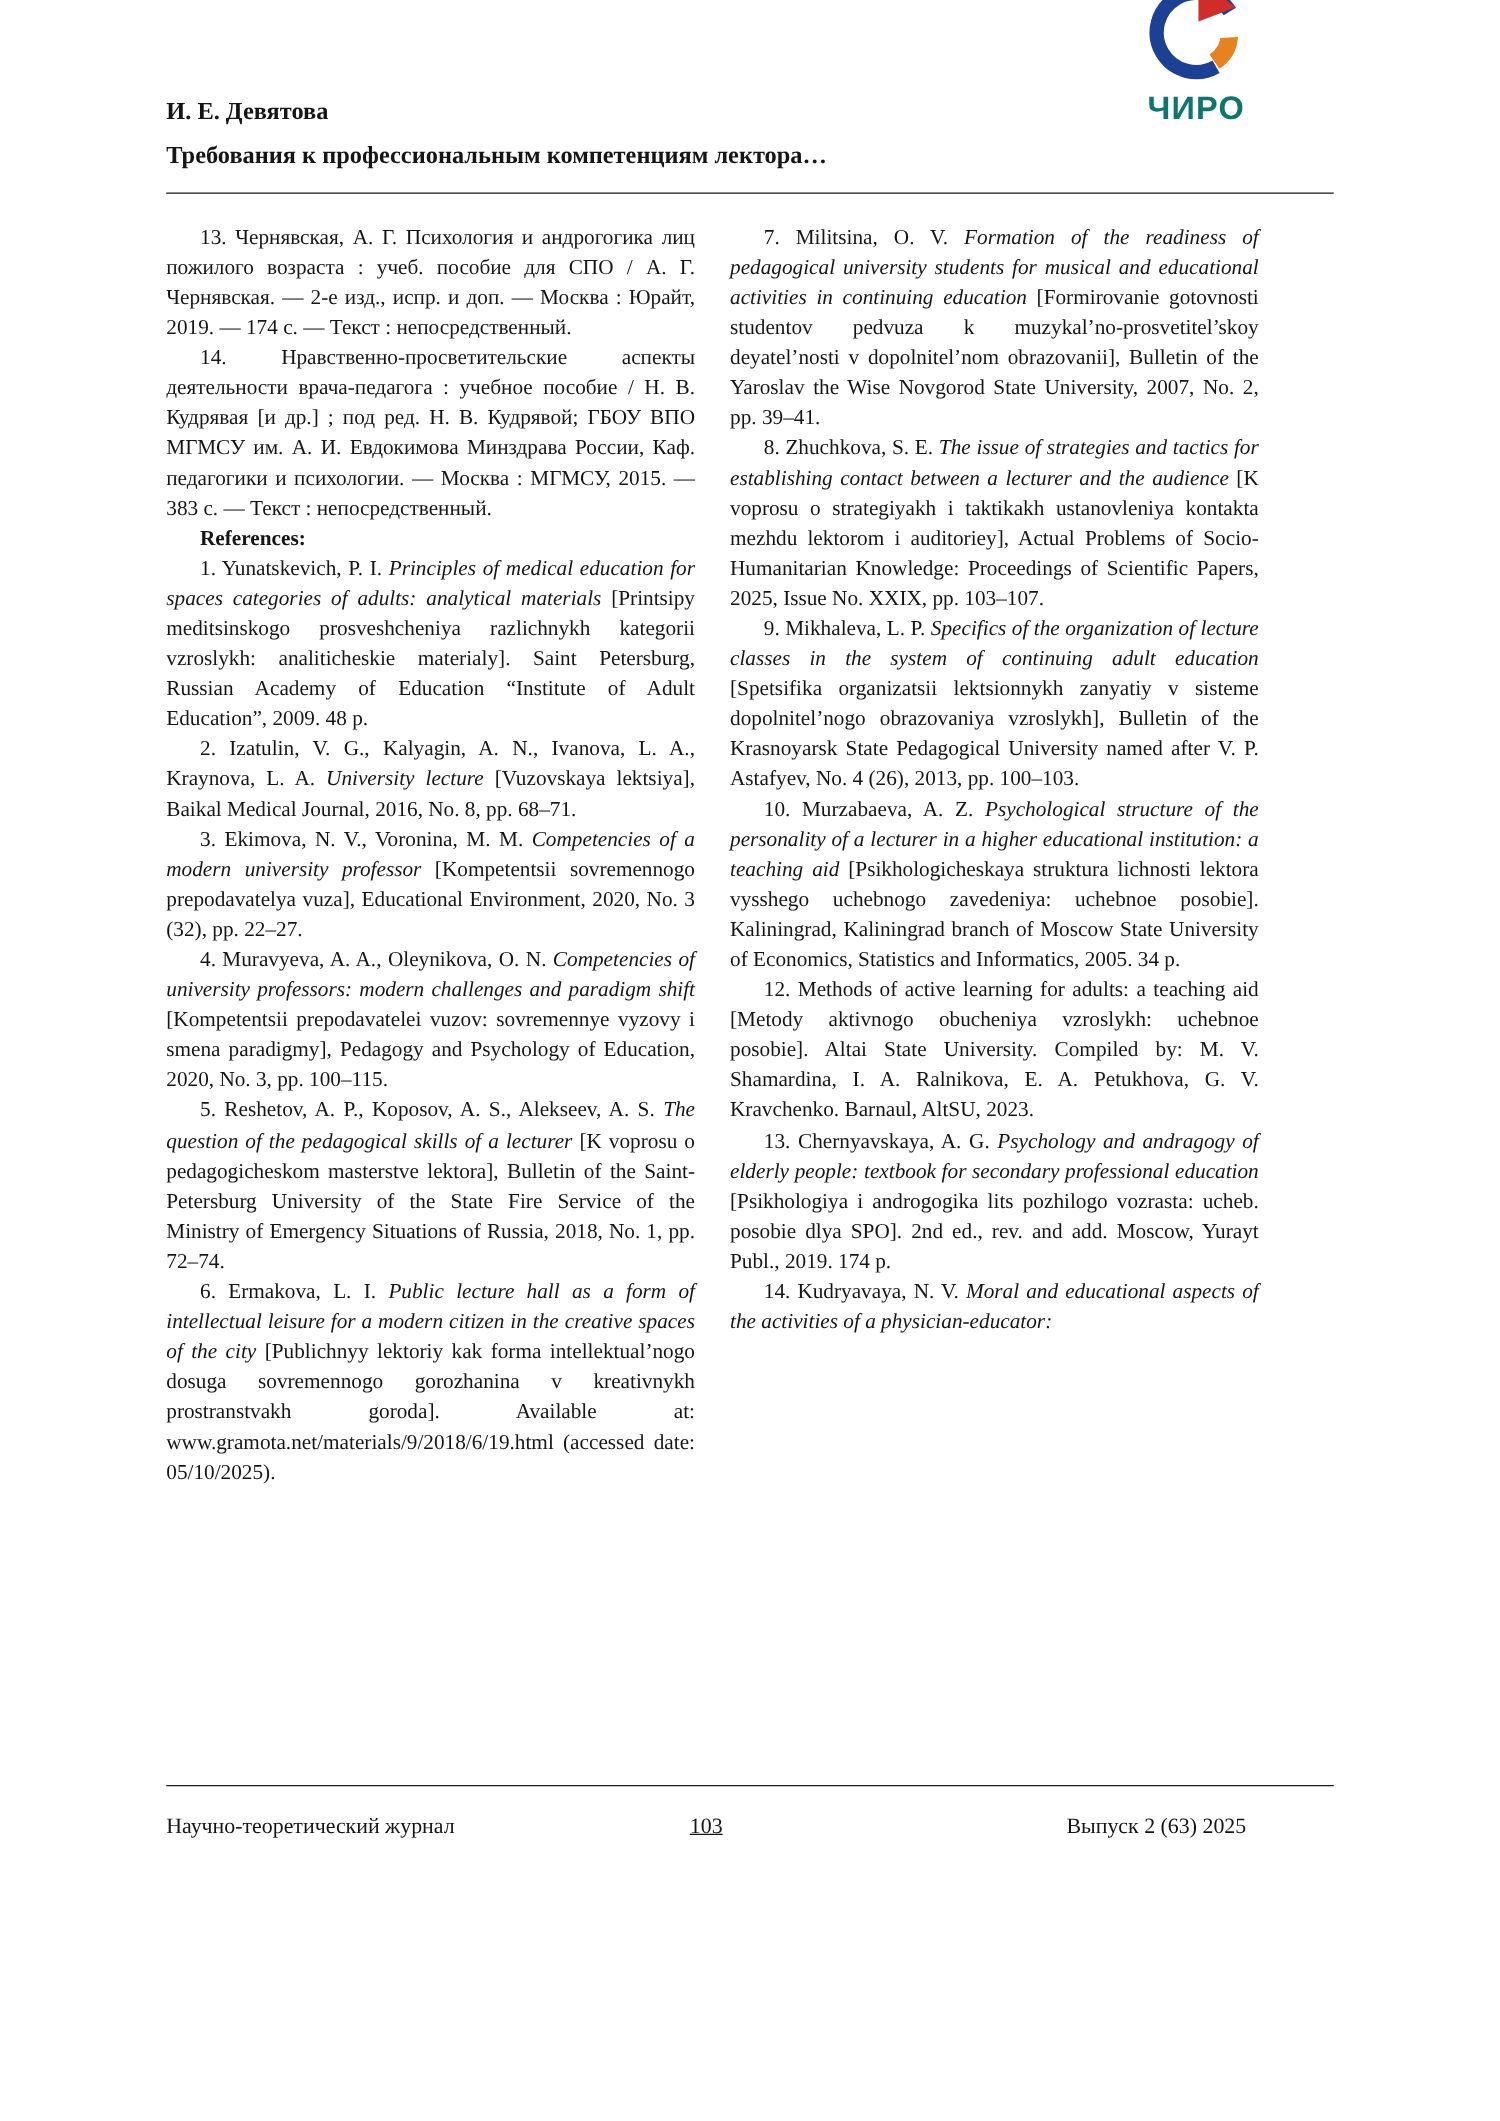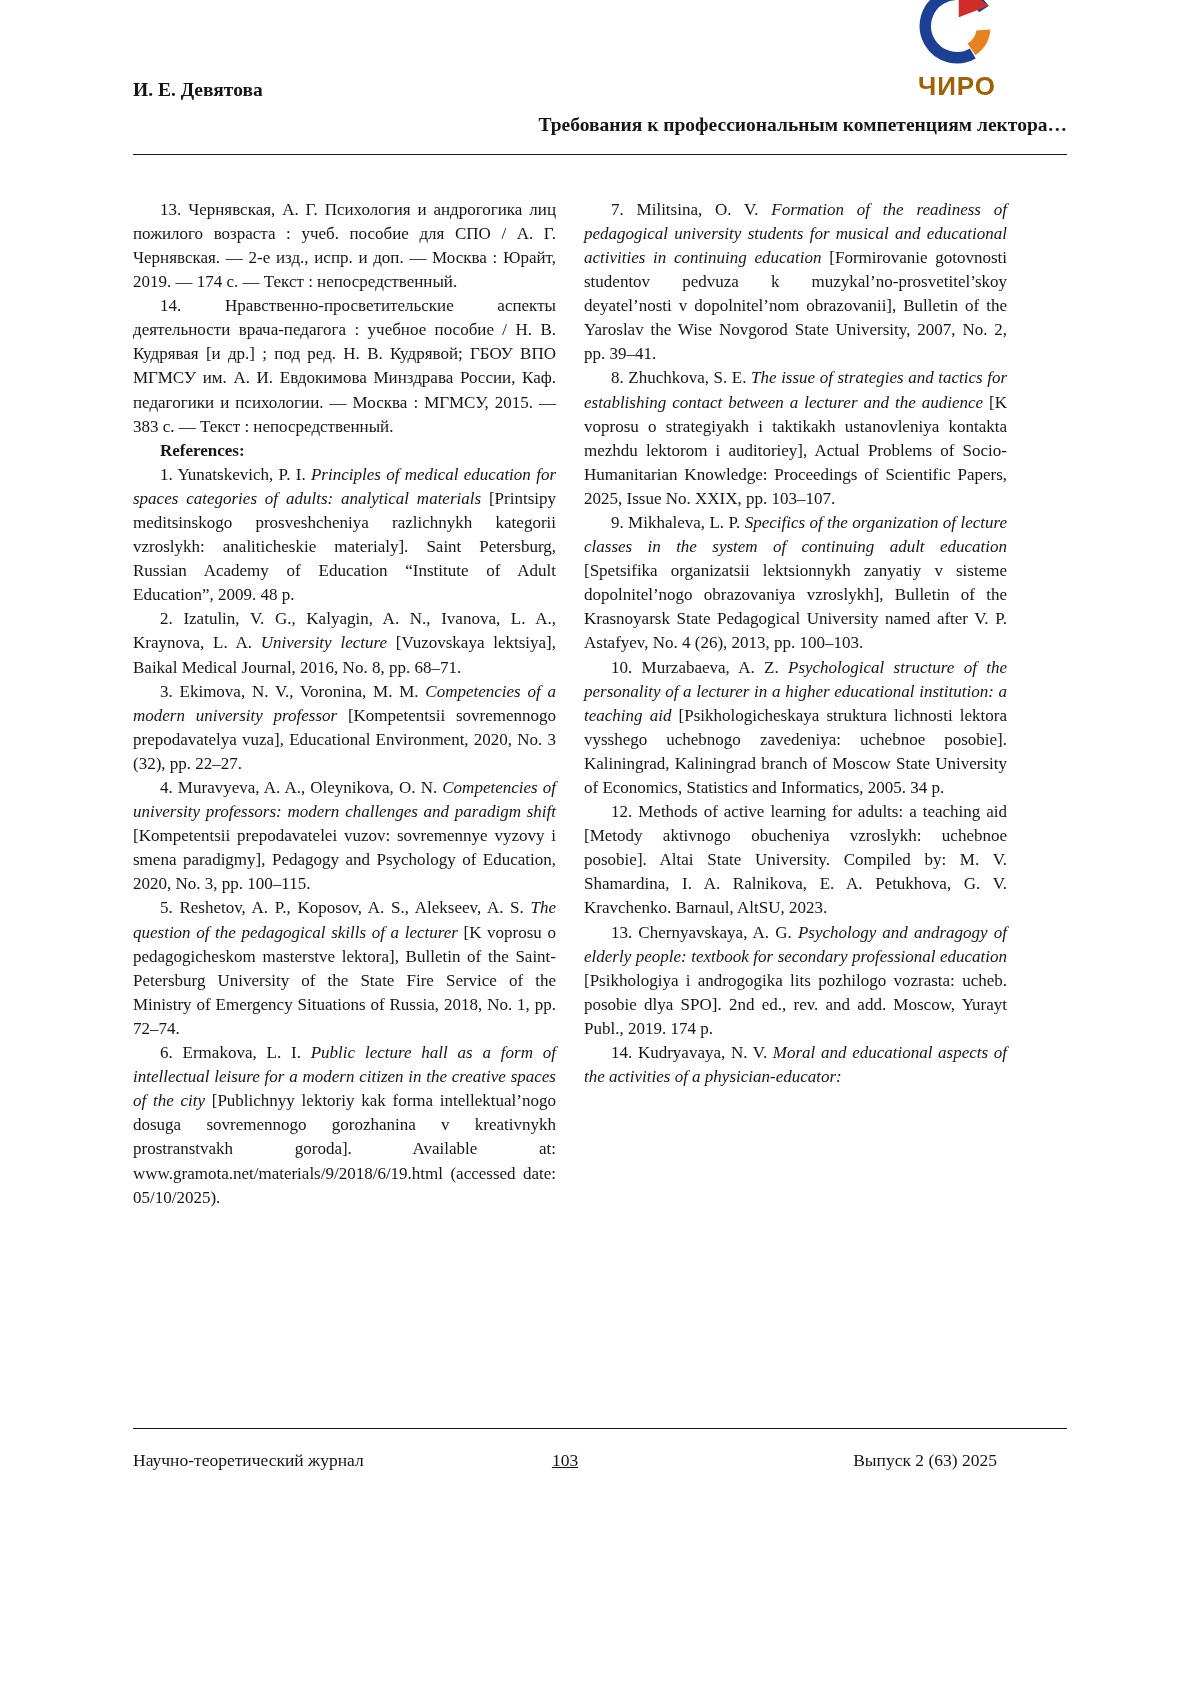--- a/index.html
+++ b/index.html
@@ -9,35 +9,35 @@
     color:#151515;
     font-family:"Liberation Serif", serif;
     position:relative;
     overflow:hidden;
   }
   .page { position:relative; width:1200px; height:1359px; padding:0 133px; }
 
   
   .header { padding-top:78px; position:relative; }
   .author { font-weight:bold; font-size:19.5px; line-height:1.25; }
-  .running-title { font-weight:bold; font-size:19.5px; line-height:1.25; margin-top:11px;text-align:right; }
+  .running-title { font-weight:bold; font-size:19.5px; line-height:1.25; margin-top:11px; }
   .header-rule { border:none; border-top:1.7px solid #1a1a1a; margin-top:16px; }
 
   .logo { position:absolute; top:-18px; right:55px; width:110px; text-align:center; }
   .logo svg { display:block; margin:0 auto; }
   .logo-text {
     font-family:"Liberation Sans", sans-serif;
     font-weight:bold; font-size:26px; letter-spacing:1px;
     margin-top:1px;
   }
 
   
   .content {
     display:flex; gap:28px;
-    margin-top:43px;
+    margin-top:23px;
     height:1232px;
     overflow:hidden;
   }
   .col {
     width:423px; flex:0 0 423px;
     font-size:17px; line-height:24.1px;
     text-align:justify;
     hyphens:auto; -webkit-hyphens:auto;
   }
   .para { text-indent:27px; }
@@ -60,21 +60,21 @@
   <div class="header">
     <div class="author">И. Е. Девятова</div>
     <div class="running-title">Требования к профессиональным компетенциям лектора…</div>
 
     <div class="logo">
       <svg width="88" height="88" viewBox="0 0 100 100" aria-hidden="true">
         <circle cx="50" cy="50" r="36" fill="none" stroke-width="13" stroke-dasharray="168 59" transform="rotate(60 50 50)" stroke="#1c4094"></circle>
         <path d="M52 2 L86 27 L52 40 Z" fill="#d02c2a"></path>
         <path d="M88 54 A38 38 0 0 1 71 83 L62 70 A22 22 0 0 0 72 55 Z" fill="#e8821e"></path>
       </svg>
-      <div class="logo-text" style="color: #a16207;">ЧИРО</div>
+      <div class="logo-text" style="color: #0f766e;">ЧИРО</div>
     </div>
 
     <hr class="header-rule">
   </div>
 
   <div class="content">
     <div class="col" id="col-left">
         <p class="para"><span>13. Чернявская, А. Г. Психология и андрогогика лиц пожилого возраста : учеб. пособие для СПО / А. Г. Чернявская. — 2-е изд., испр. и доп. — Москва : Юрайт, 2019. — 174 с. — Текст : непосредственный.</span></p>
         <p class="para"><span>14. Нравственно-просветительские аспекты деятельности врача-педагога : учебное пособие / Н. В. Кудрявая [и др.] ; под ред. Н. В. Кудрявой; ГБОУ ВПО МГМСУ им. А. И. Евдокимова Минздрава России, Каф. педагогики и психологии. — Москва : МГМСУ, 2015. — 383 с. — Текст : непосредственный.</span></p>
         <p class="para heading"><span>References:</span></p>

